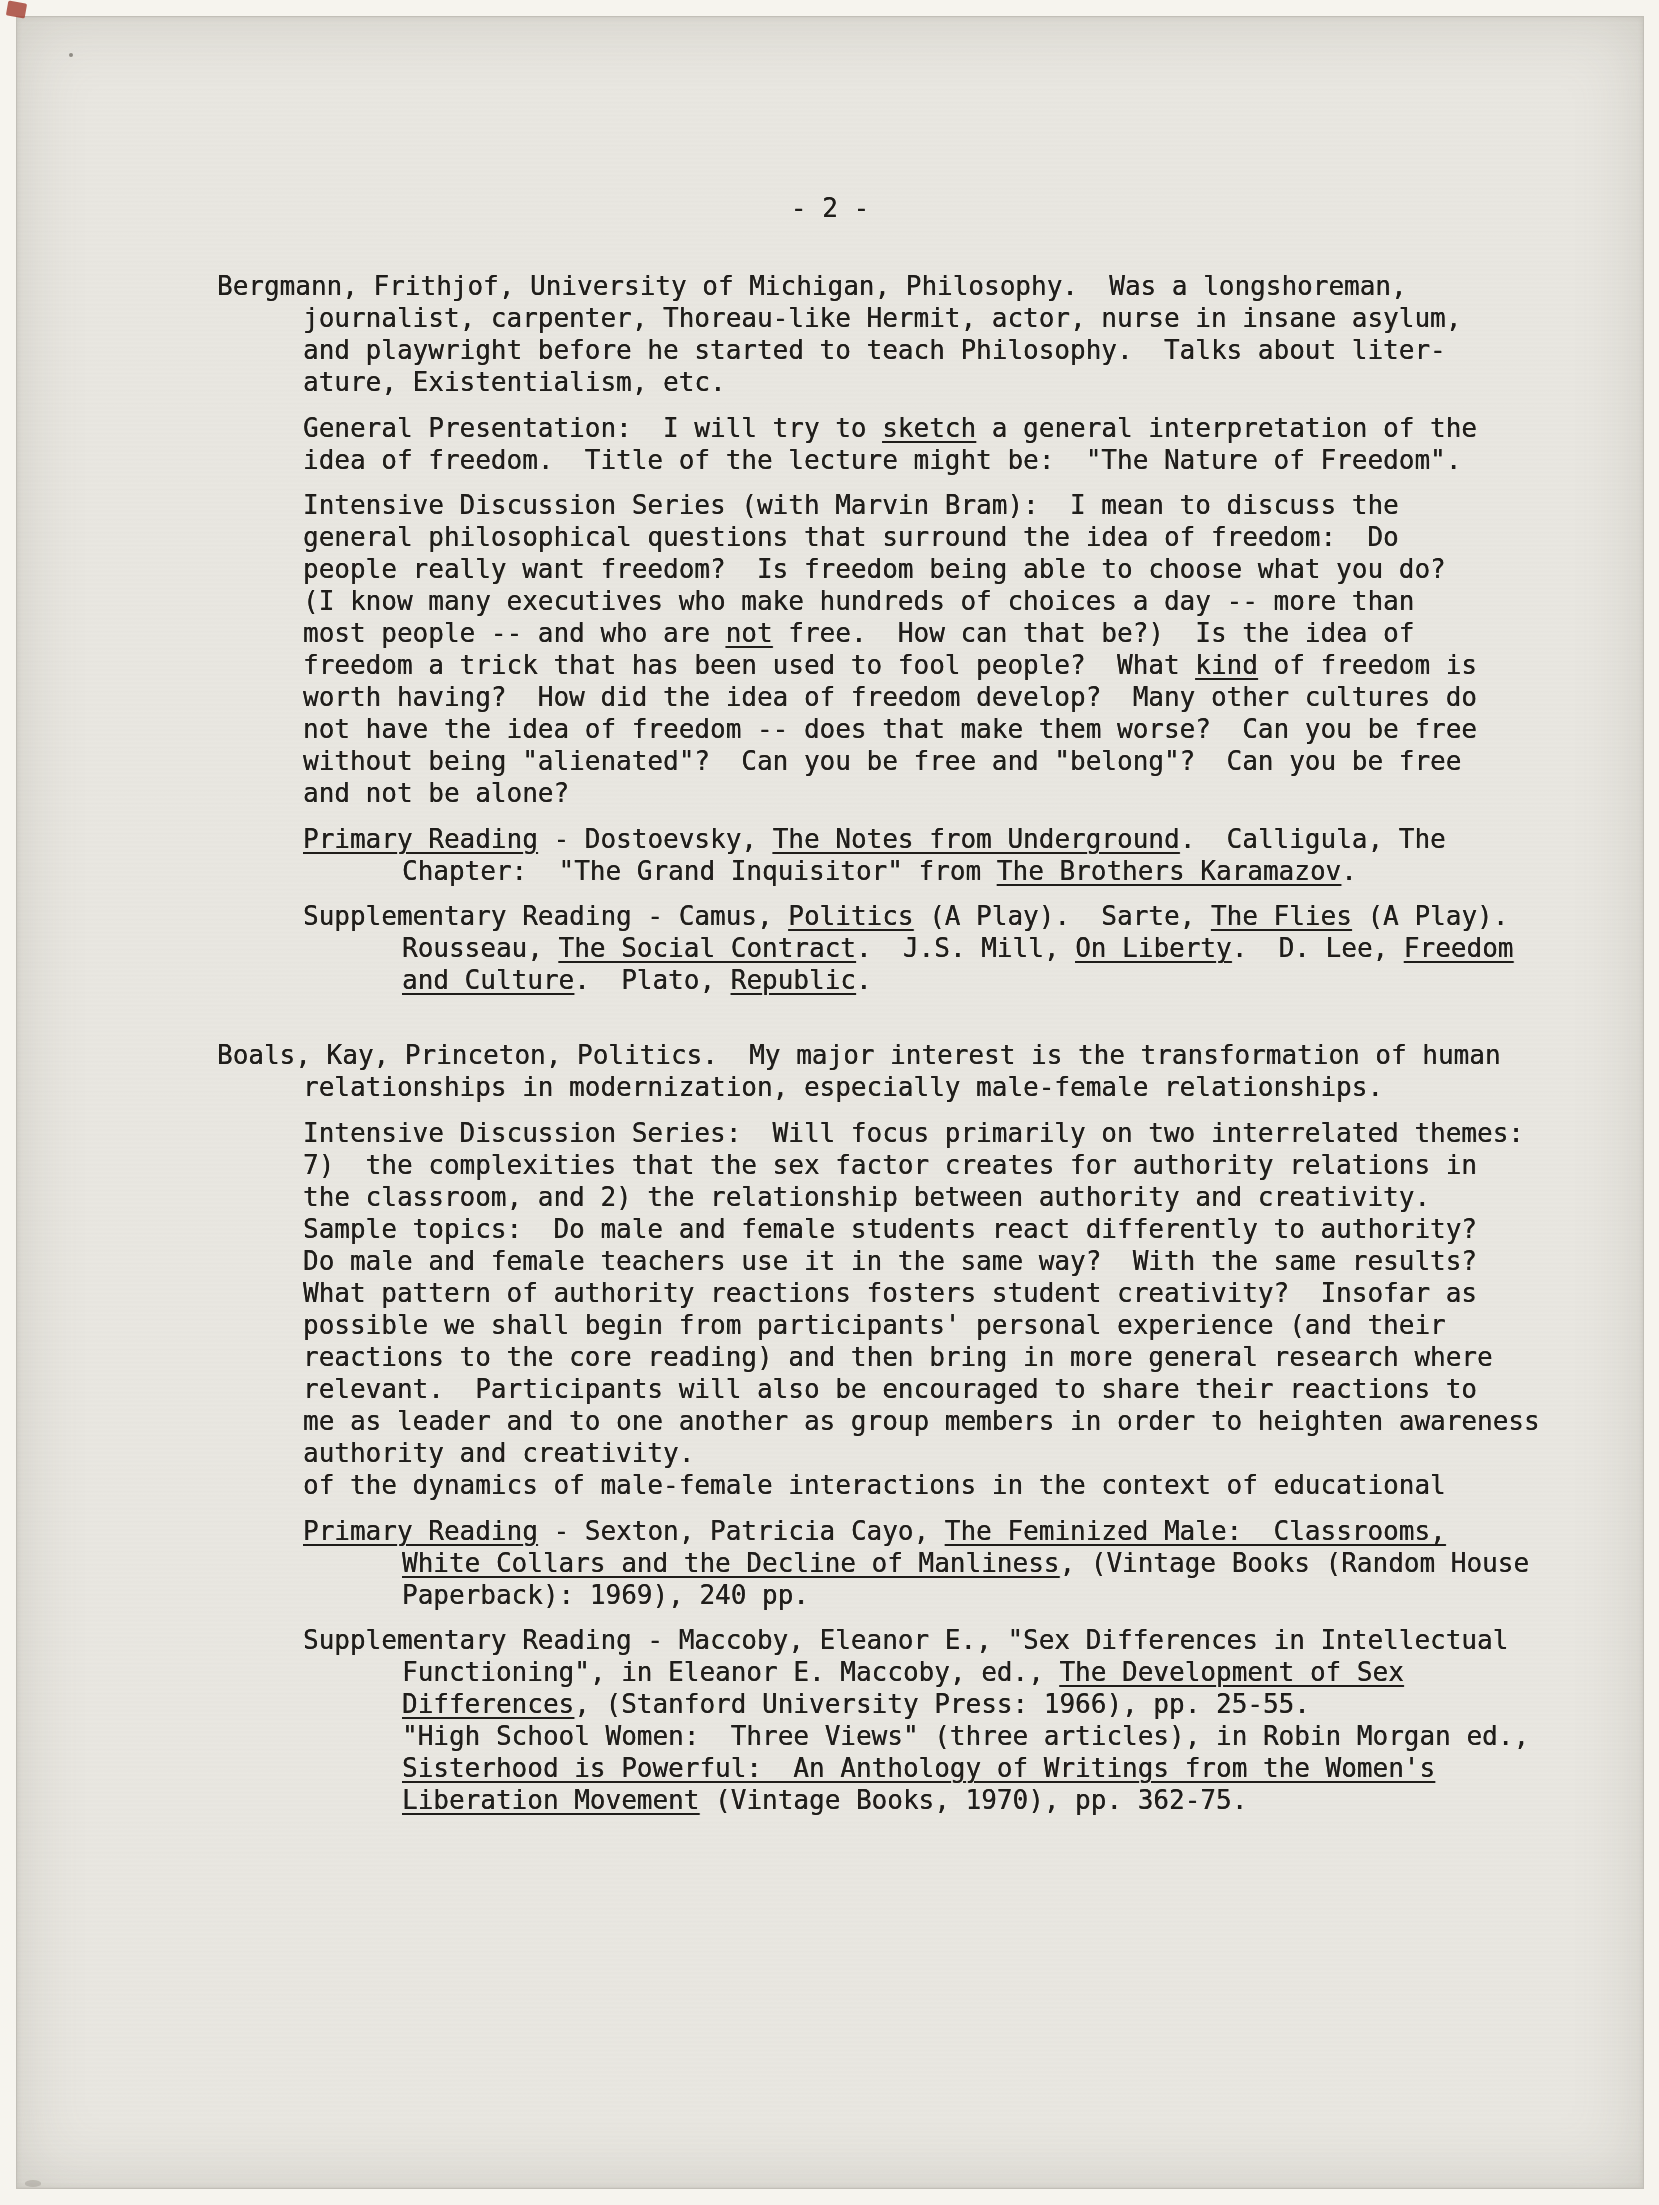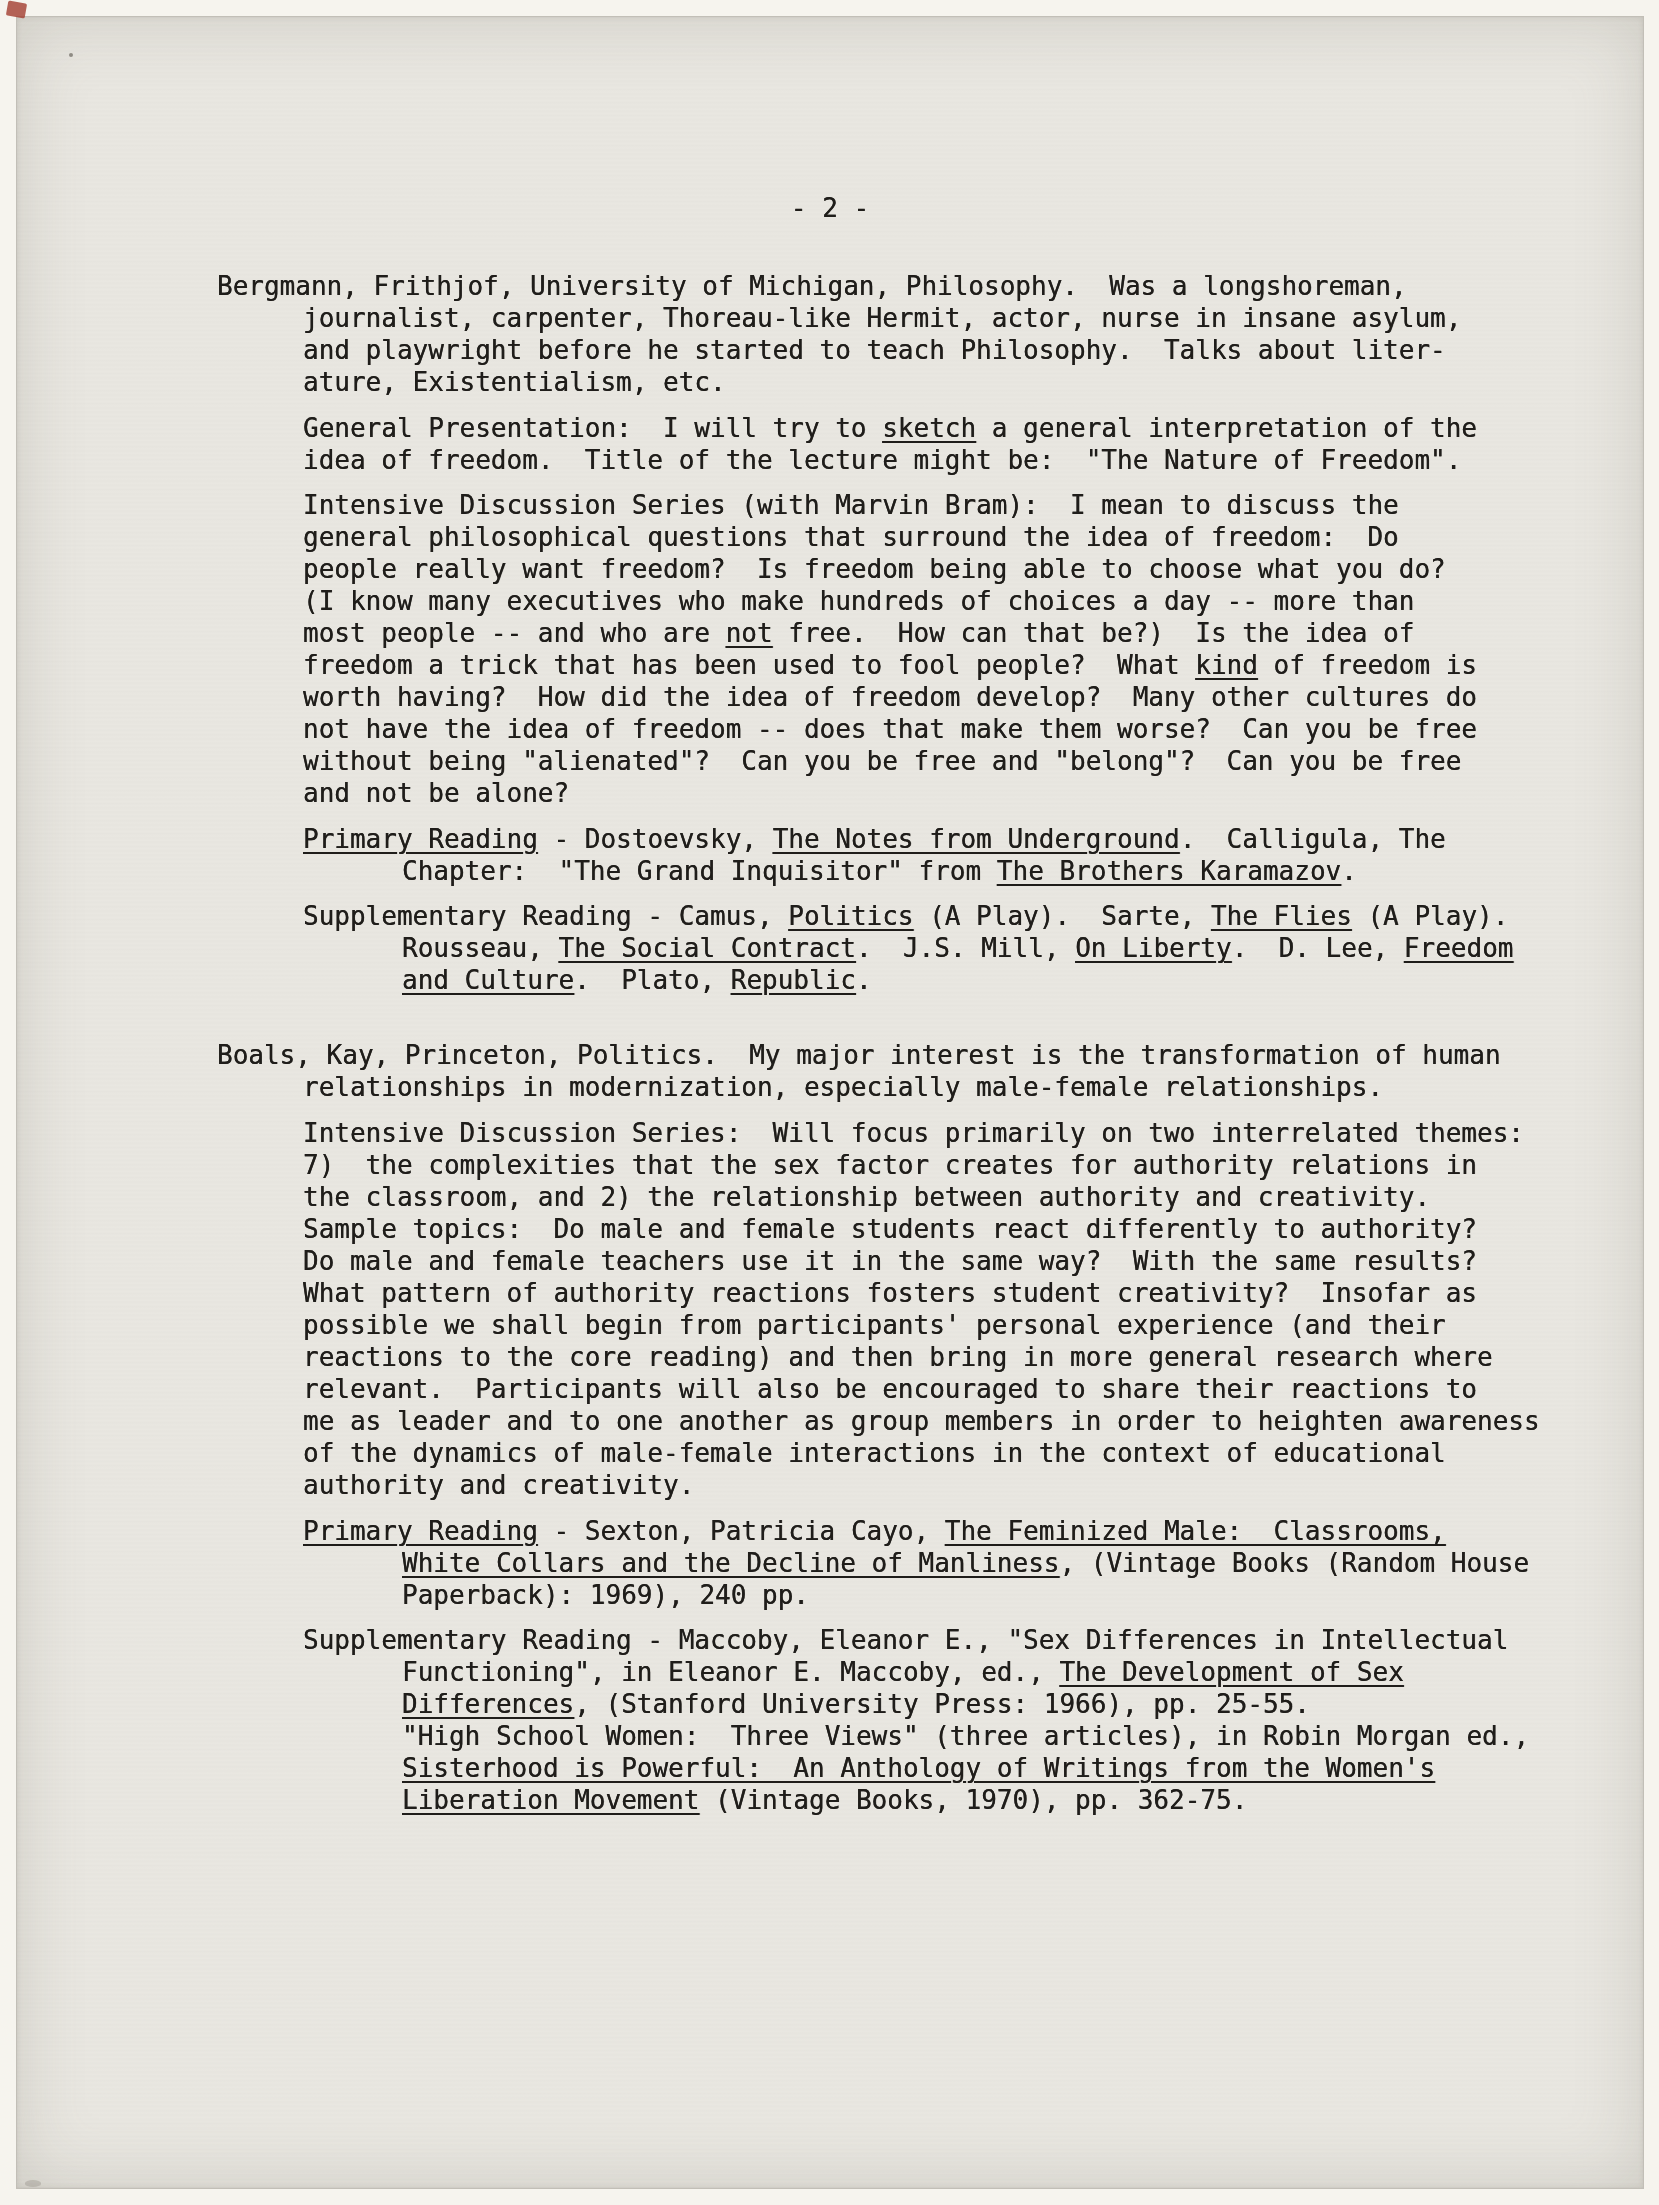--- a/index.html
+++ b/index.html
@@ -155,22 +155,22 @@
         <div class="line ind1"><span>Intensive Discussion Series:  Will focus primarily on two interrelated themes:</span></div>
         <div class="line ind1"><span>7)  the complexities that the sex factor creates for authority relations in</span></div>
         <div class="line ind1"><span>the classroom, and 2) the relationship between authority and creativity.</span></div>
         <div class="line ind1"><span>Sample topics:  Do male and female students react differently to authority?</span></div>
         <div class="line ind1"><span>Do male and female teachers use it in the same way?  With the same results?</span></div>
         <div class="line ind1"><span>What pattern of authority reactions fosters student creativity?  Insofar as</span></div>
         <div class="line ind1"><span>possible we shall begin from participants' personal experience (and their</span></div>
         <div class="line ind1"><span>reactions to the core reading) and then bring in more general research where</span></div>
         <div class="line ind1"><span>relevant.  Participants will also be encouraged to share their reactions to</span></div>
         <div class="line ind1"><span>me as leader and to one another as group members in order to heighten awareness</span></div>
+        <div class="line ind1"><span>authority and creativity.</span></div>
         <div class="line ind1"><span>of the dynamics of male-female interactions in the context of educational</span></div>
-        <div class="line ind1"><span>authority and creativity.</span></div>
       </div>
       <div class="block gap-para">
         <div class="line ind1"><span class="u">Primary Reading</span><span> - Sexton, Patricia Cayo, </span><span class="u">The Feminized Male:  Classrooms,</span></div>
         <div class="line ind2"><span class="u">White Collars and the Decline of Manliness</span><span>, (Vintage Books (Random House</span></div>
         <div class="line ind2"><span>Paperback): 1969), 240 pp.</span></div>
       </div>
       <div class="block gap-para">
         <div class="line ind1"><span>Supplementary Reading - Maccoby, Eleanor E., "Sex Differences in Intellectual</span></div>
         <div class="line ind2"><span>Functioning", in Eleanor E. Maccoby, ed., </span><span class="u">The Development of Sex</span></div>
         <div class="line ind2"><span class="u">Differences</span><span>, (Stanford University Press: 1966), pp. 25-55.</span></div>

